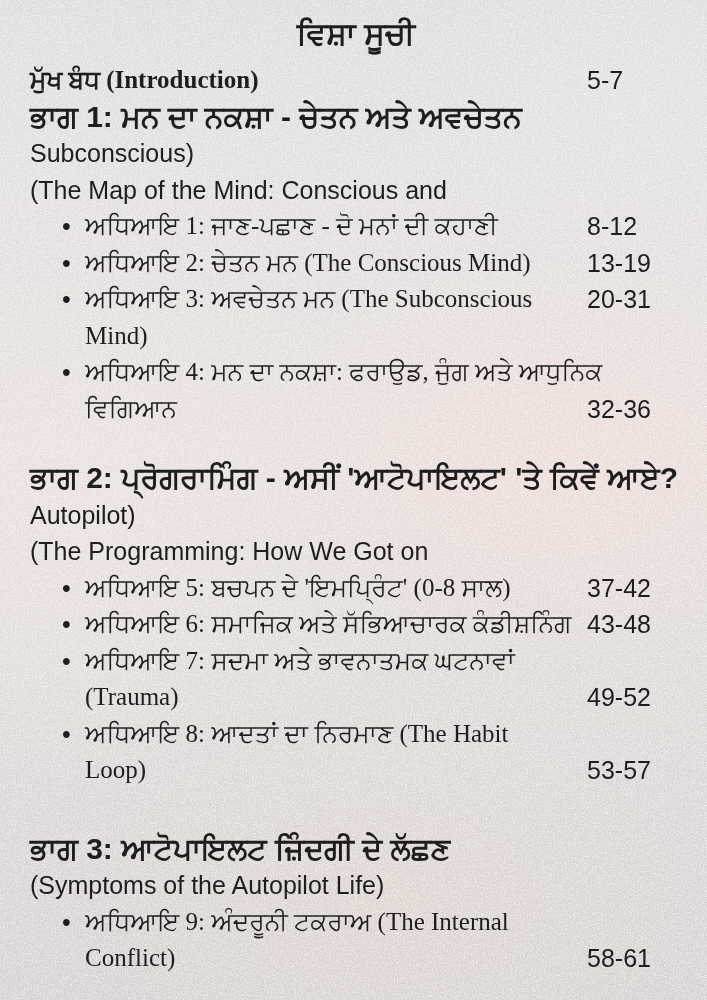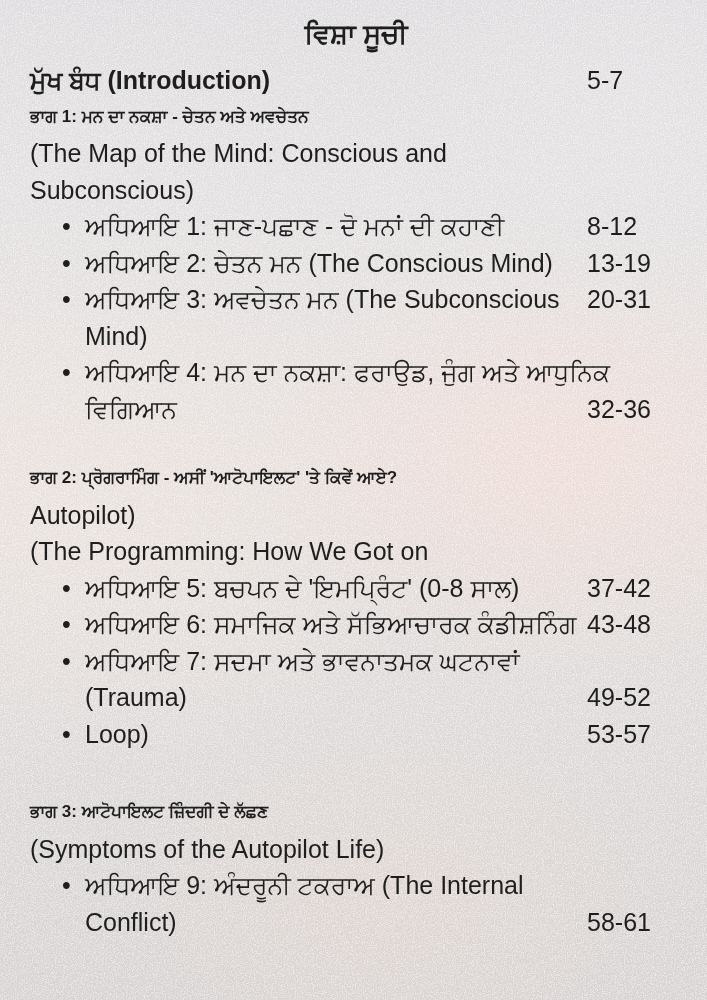--- a/index.html
+++ b/index.html
@@ -20,32 +20,32 @@
   }
   .noise-svg { position:absolute; inset:0; opacity:0.5; }
   .content {
     position:absolute; inset:0;
     padding:12px 25px 0 30px;
     color:#1e1e1e;
     font-size:25px;
     line-height:36.5px;
   }
   .title {
-    font-size:27px; font-weight:700;
+    font-size:31px; font-weight:700;
     text-align:center;
     margin:0 0 6px 0;
     line-height:44px;
   }
   .row { display:flex; }
-  .row-lines { flex:1; min-width:0; }
+  .row-lines { flex:1; min-width:0;font-family:Liberation Serif, serif; }
   .line { white-space:nowrap; }
   .pages { width:95px; flex-shrink:0; align-self:flex-start; }
   .pages.bottom { align-self:flex-end; }
   .intro-label { font-weight:700; }
-  .sec-heading { font-size:17px; font-weight:700; margin:0; line-height:36.5px; }
+  .sec-heading { font-size:30px; font-weight:700; margin:0; line-height:36.5px; }
   .chapters { list-style:none; margin:0; padding:0 0 0 32px; }
   .chapter { display:flex; }
   .bullet { width:23px; flex-shrink:0; }
   .sec { margin-top:0; }
   .sec.gap-mid { margin-top:33px; }
   .sec.gap-big { margin-top:42px; }
 </style>
 </head>
 <body>
 
@@ -65,22 +65,22 @@
   <div class="row">
     <div class="row-lines">
       <div class="line intro-label">ਮੁੱਖ ਬੰਧ (Introduction)</div>
     </div>
     <span class="pages">5-7</span>
   </div>
 
   <section class="sec">
     <h2 class="sec-heading">ਭਾਗ 1: ਮਨ ਦਾ ਨਕਸ਼ਾ - ਚੇਤਨ ਅਤੇ ਅਵਚੇਤਨ</h2>
     <div>
+      <div class="line">Subconscious)</div>
       <div class="line">(The Map of the Mind: Conscious and</div>
-      <div class="line">Subconscious)</div>
     </div>
     <ul class="chapters">
       <li class="chapter">
         <span class="bullet">•</span>
         <div class="row-lines">
           <div class="line">ਅਧਿਆਇ 1: ਜਾਣ-ਪਛਾਣ - ਦੋ ਮਨਾਂ ਦੀ ਕਹਾਣੀ</div>
         </div>
         <span class="pages">8-12</span>
       </li>
       <li class="chapter">
@@ -134,20 +134,21 @@
         <span class="bullet">•</span>
         <div class="row-lines">
           <div class="line">ਅਧਿਆਇ 7: ਸਦਮਾ ਅਤੇ ਭਾਵਨਾਤਮਕ ਘਟਨਾਵਾਂ</div>
           <div class="line">(Trauma)</div>
         </div>
         <span class="pages bottom">49-52</span>
       </li>
       <li class="chapter">
         <span class="bullet">•</span>
         <div class="row-lines">
+          <div class="line">ਅਧਿਆਇ 8: ਆਦਤਾਂ ਦਾ ਨਿਰਮਾਣ (The Habit</div>
           <div class="line">Loop)</div>
         </div>
         <span class="pages bottom">53-57</span>
       </li>
     </ul>
   </section>
 
   <section class="sec gap-big">
     <h2 class="sec-heading">ਭਾਗ 3: ਆਟੋਪਾਇਲਟ ਜ਼ਿੰਦਗੀ ਦੇ ਲੱਛਣ</h2>
     <div>

